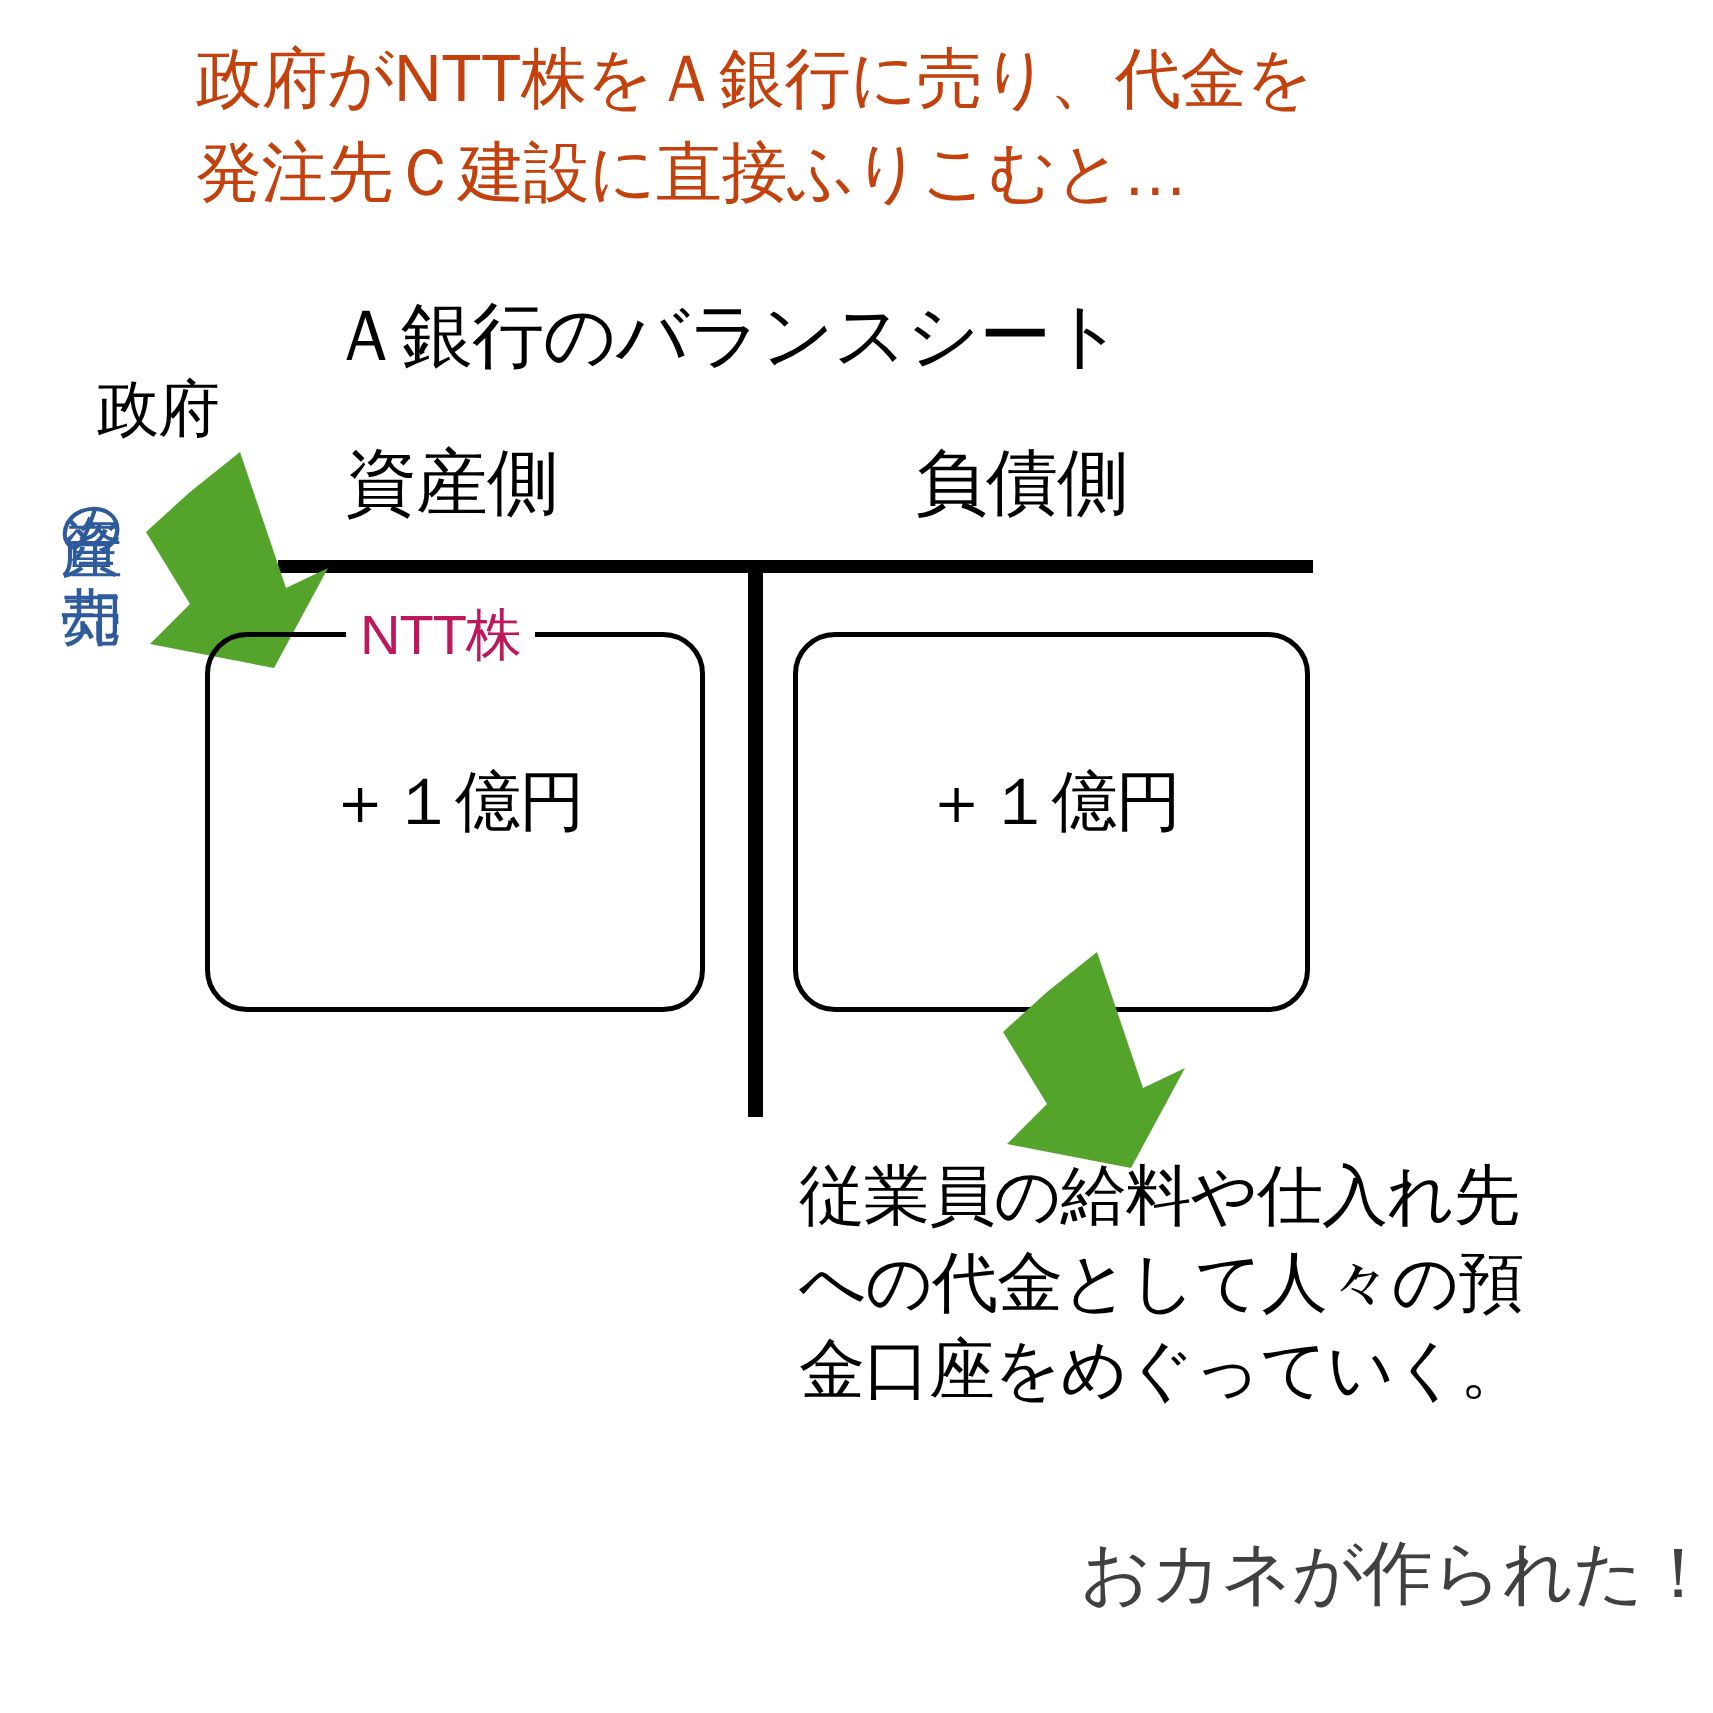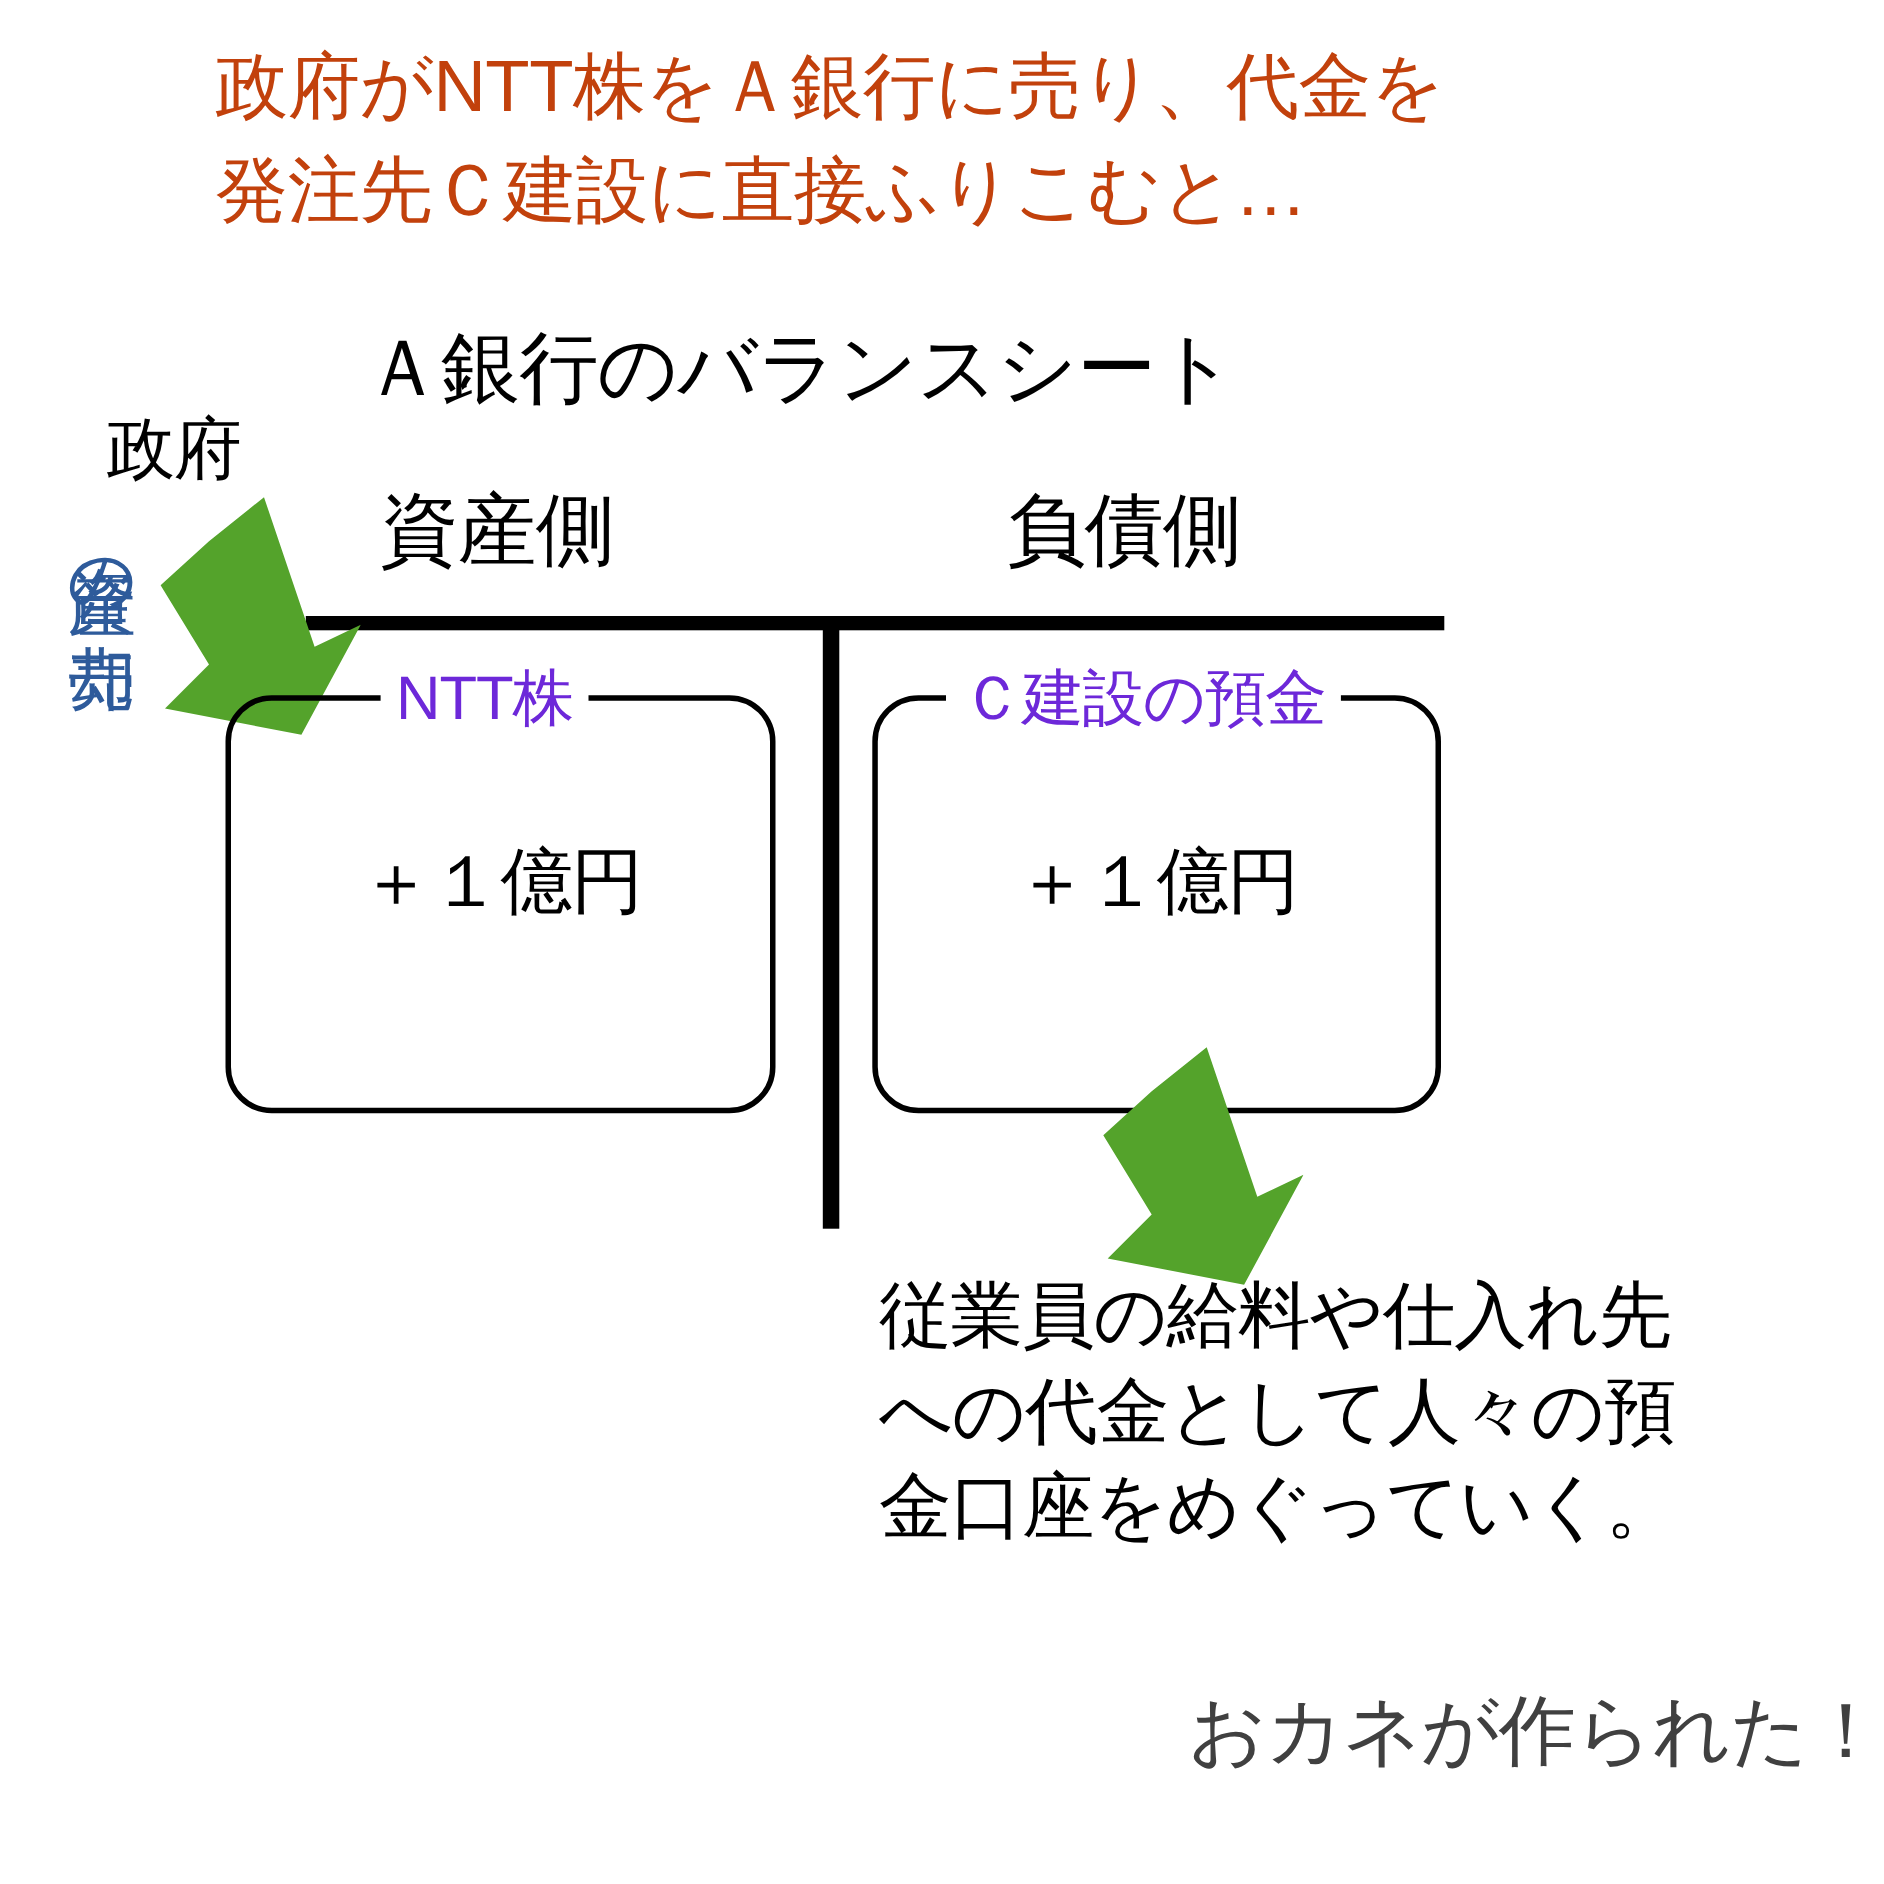--- a/index.html
+++ b/index.html
@@ -124,21 +124,21 @@
   
   .box-legend {
     position: absolute;
     top: -38px;
     background: #ffffff;
     padding: 0 14px;
     font-size: 56px;
     line-height: 72px;
     letter-spacing: -1px;
     white-space: nowrap;
-    color: #6d28d9;
+    color: #be185d;
   }
   #legend-assets { left: 136px; }
   #legend-liabilities { left: 62px; }
 
   .box-amount {
     position: absolute;
     left: 0;
     right: 0;
     top: 130px;
     text-align: center;
@@ -199,21 +199,20 @@
     <polygon points="62,52 112,12 158,148 200,128 146,228 22,204 62,164 18,92" fill="#54A32B"></polygon>
   </svg>
 </div>
 
 <div class="abs bs-box" id="box-assets">
   <span class="box-legend" id="legend-assets">NTT株</span>
   <span class="box-amount">＋１億円</span>
 </div>
 
 <div class="abs bs-box" id="box-liabilities">
-  <span class="box-legend" id="legend-liabilities">Ｃ建設の預金</span>
   <span class="box-amount">＋１億円</span>
 </div>
 
 <div class="abs" id="arrow-deposit-flow">
   <svg width="200" height="230" viewBox="0 0 200 230">
     <polygon points="62,52 112,12 158,148 200,128 146,228 22,204 62,164 18,92" fill="#54A32B"></polygon>
   </svg>
 </div>
 
 <div class="abs" id="flow-explanation">従業員の給料や仕入れ先

